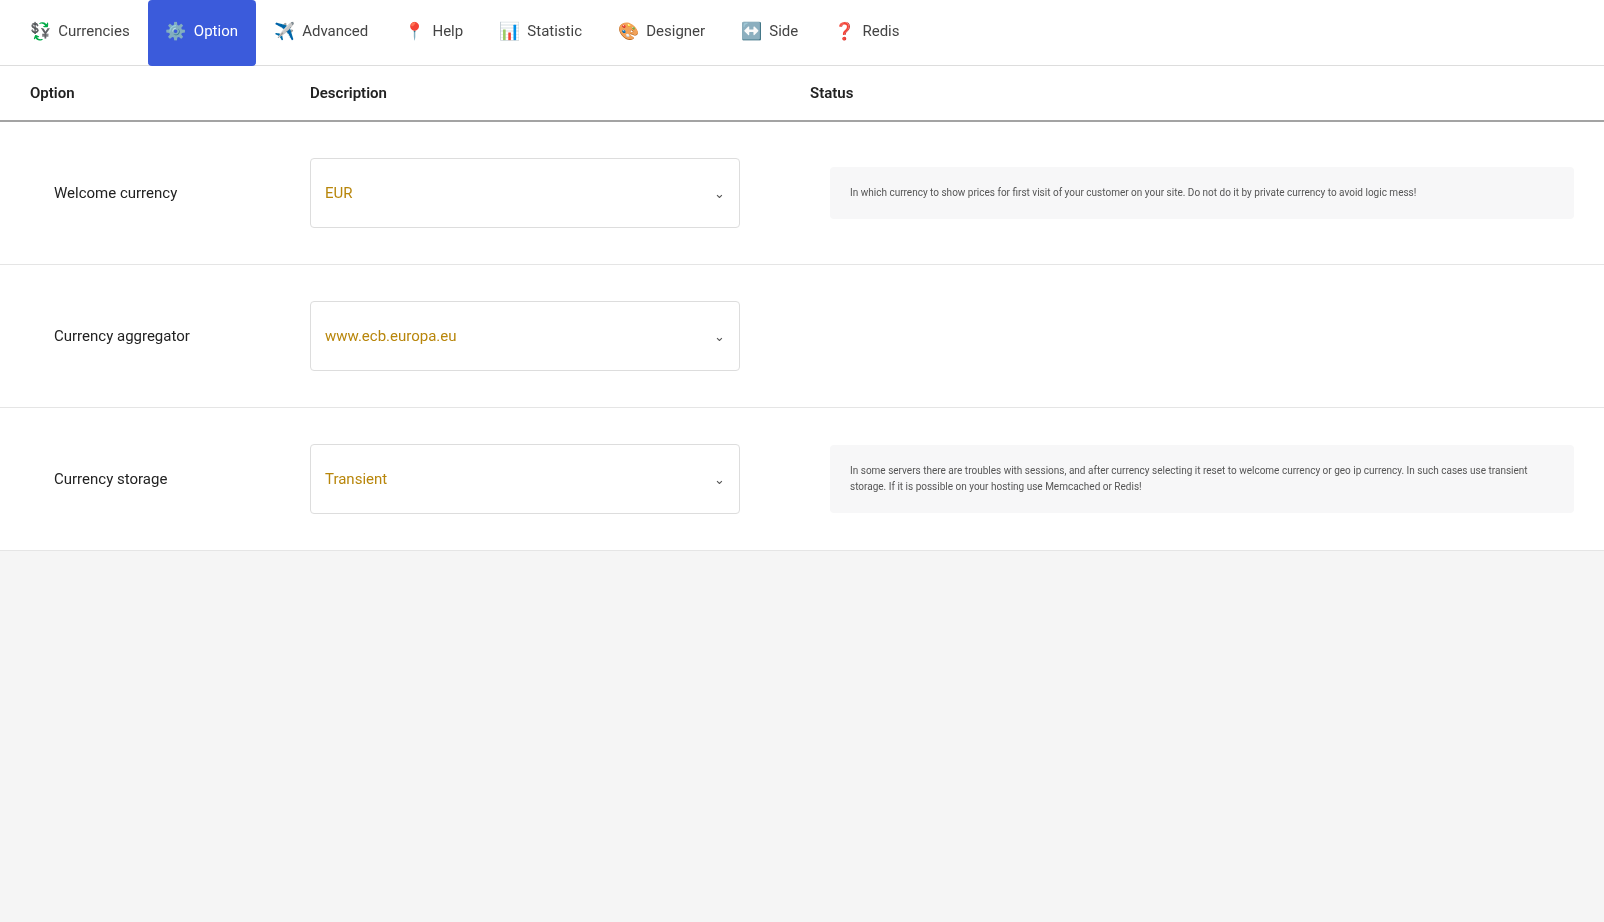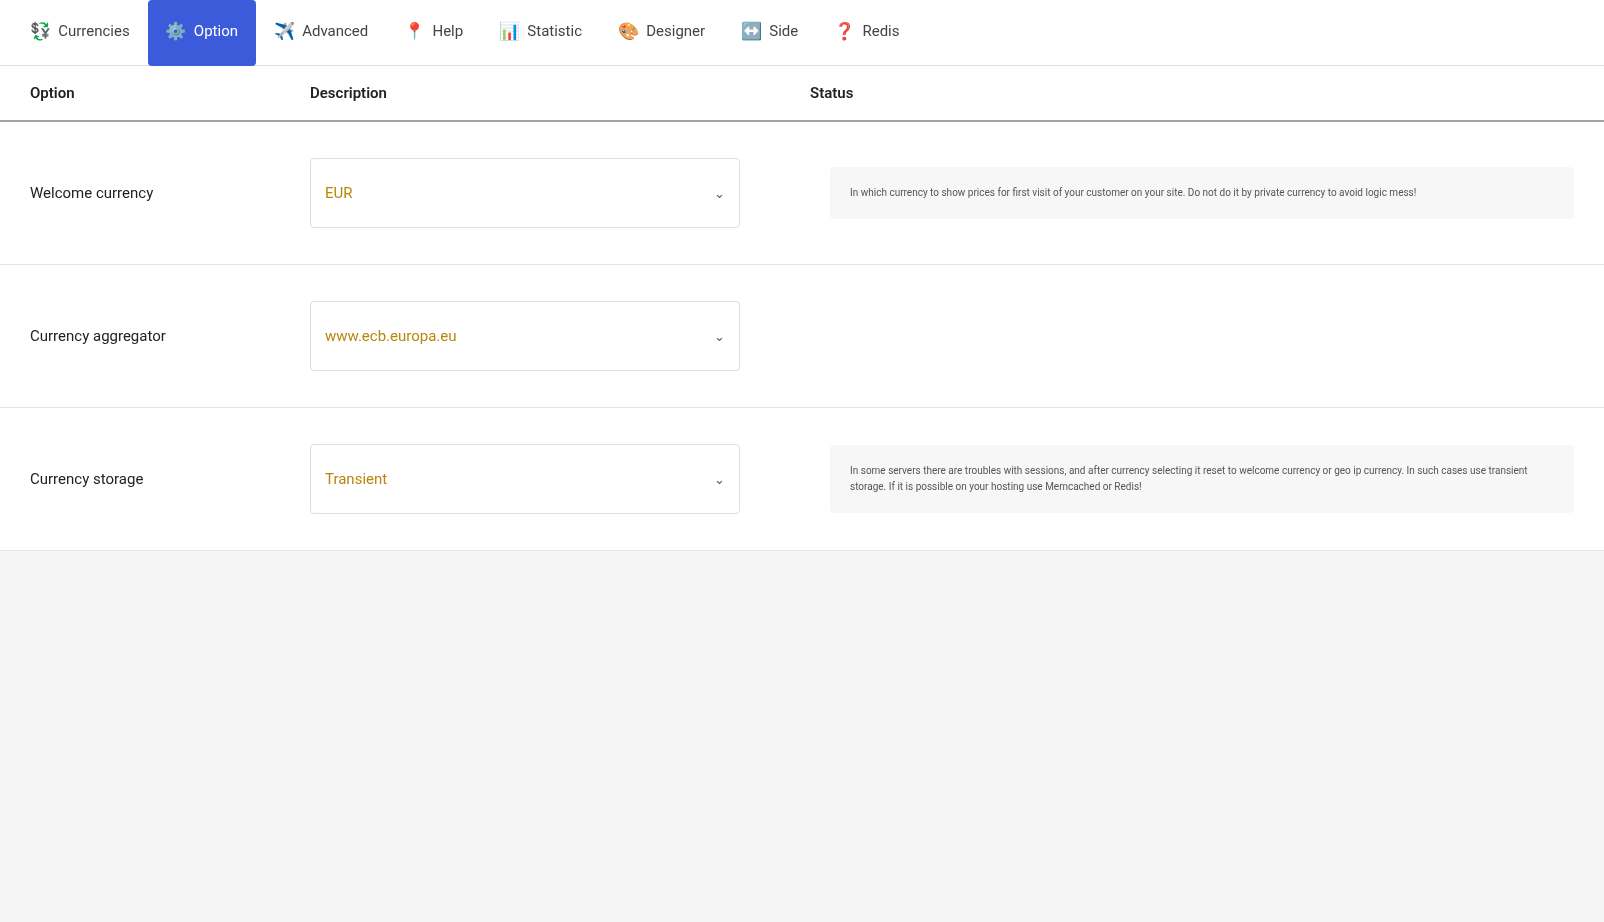--- a/index.html
+++ b/index.html
@@ -56,20 +56,21 @@
       background: #fff;
       border-bottom: 1px solid #e5e5e5;
       padding: 36px 30px;
       align-items: center;
       min-height: 130px;
     }
     .option-label {
       font-size: 15px;
       color: #222;
       font-weight: 400;
+      margin-left: 24px;
     }
     .select-wrapper {
       position: relative;
       width: 430px;
     }
     .select-box {
       display: flex;
       align-items: center;
       justify-content: space-between;
       border: 1px solid #ddd;

